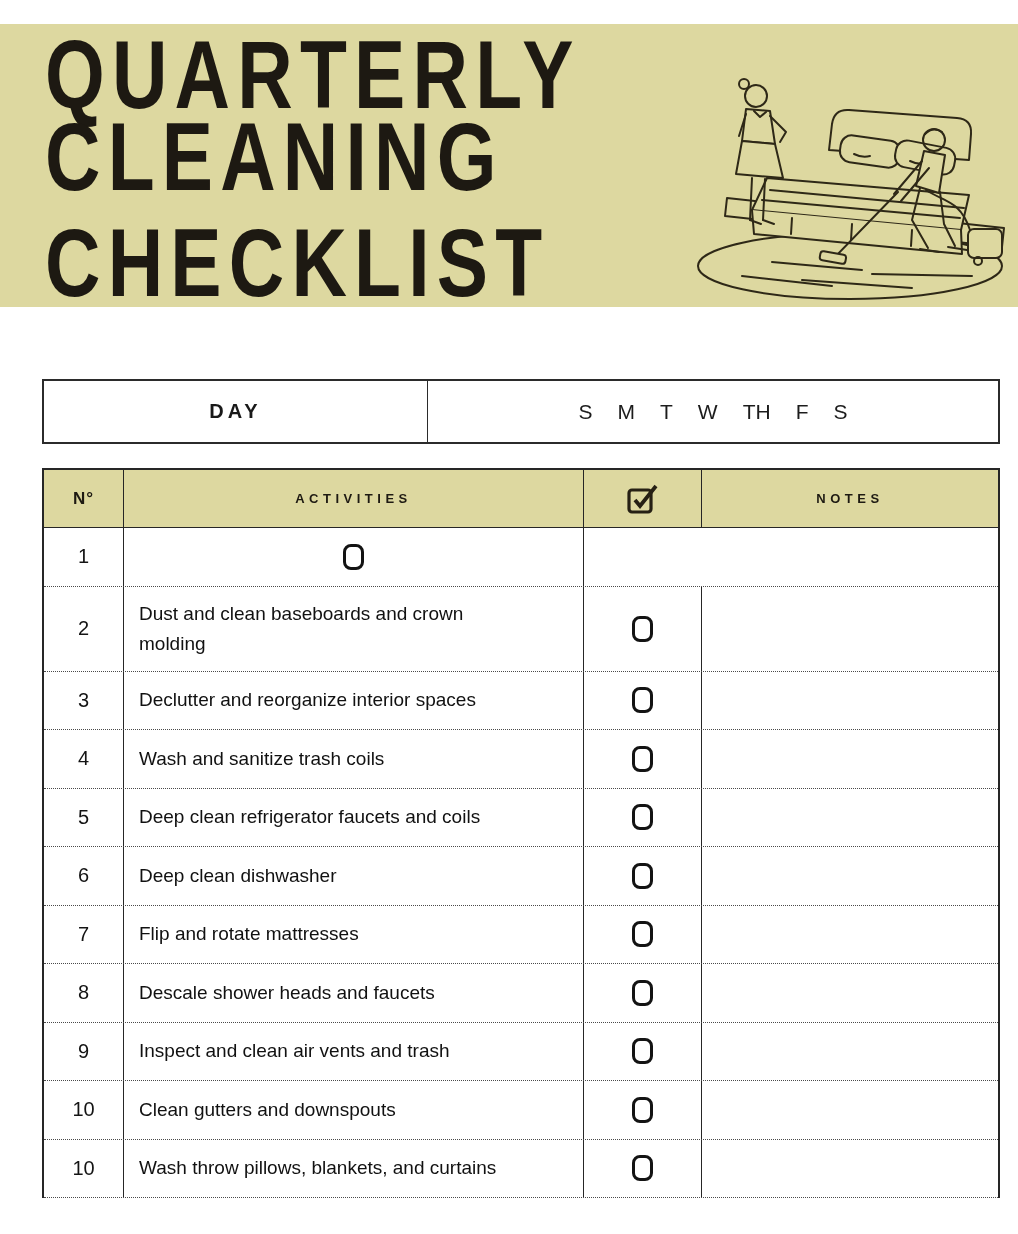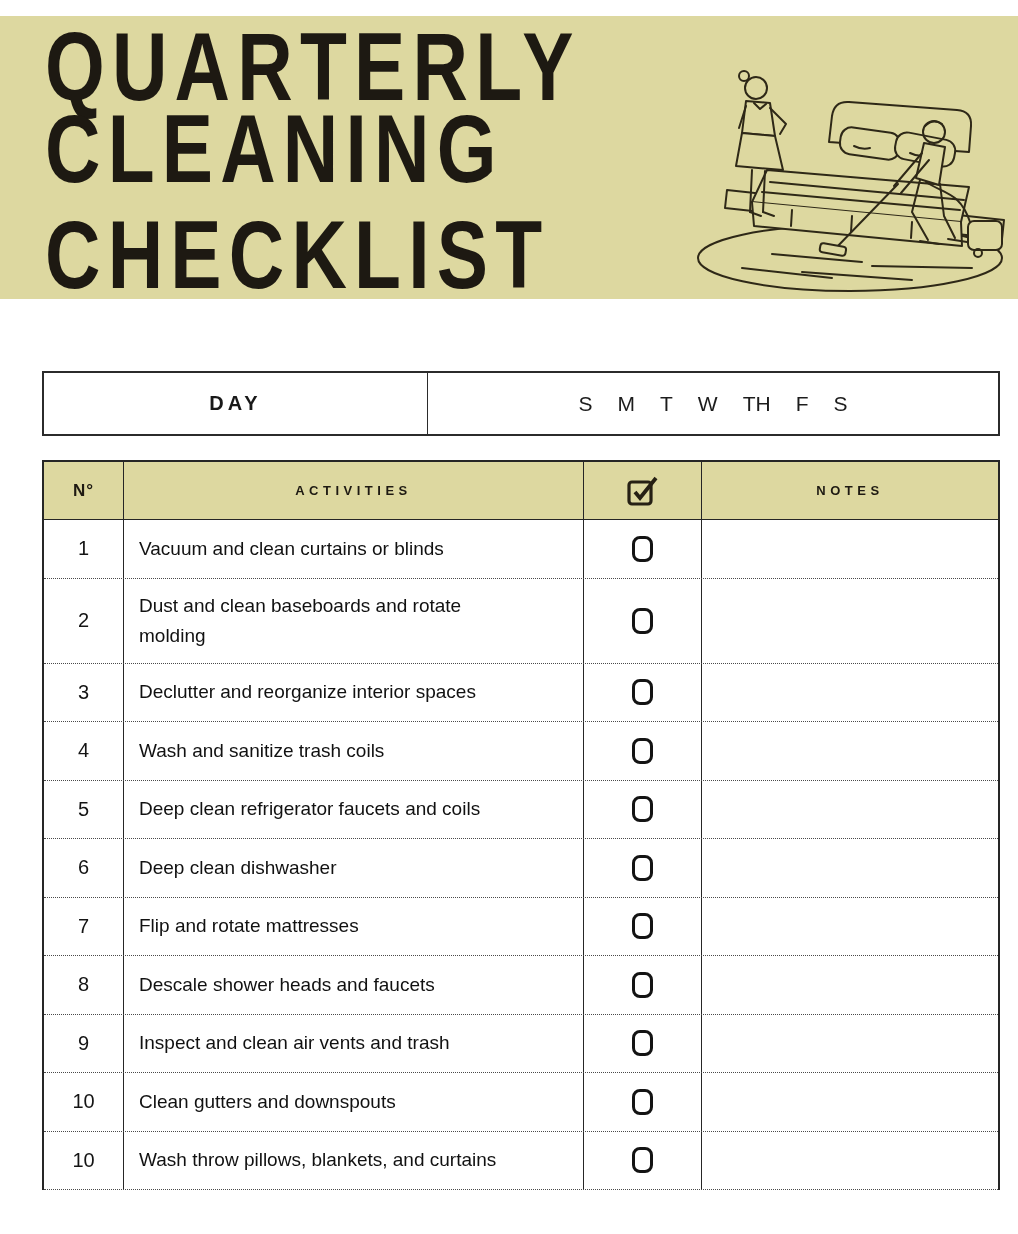--- a/index.html
+++ b/index.html
@@ -3,21 +3,21 @@
 <meta charset="utf-8">
 <style>
   * { margin:0; padding:0; box-sizing:border-box; }
   html,body { background:#ffffff; }
   body {
     width:1018px; height:1234px; position:relative;
     font-family:"Liberation Sans", sans-serif; color:#141414;
   }
   
   .hero {
-    margin-top:16px; height:283px; background:#ddd8a0;
+    margin-top:24px; height:283px; background:#ddd8a0;
     position:relative; overflow:hidden;
   }
   .title {
     position:absolute; left:45px; top:10px;
     font-weight:700; color:#1d1912;
     font-size:96px; line-height:82px; letter-spacing:9px;
     transform:scaleX(0.80); transform-origin:left top;
     white-space:nowrap;
   }
   .title .t3 { margin-top:24px; }
@@ -143,30 +143,29 @@
         <svg width="34" height="33" viewBox="0 0 34 33">
           <rect x="3" y="8" width="22" height="22" rx="3" fill="none" stroke="#262014" stroke-width="3.2"></rect>
           <path d="M9 18 L14 24 L30 4" fill="none" stroke="#262014" stroke-width="3.8"></path>
         </svg>
       </div>
       <div>NOTES</div>
     </div>
     <div id="rows-container">
   <div class="row">
     <div class="cell c1">1</div>
-    <div class="cell c2">Vacuum and clean curtains or blinds</div>
     <div class="cell c3">
       <span class="cb"></span>
     </div>
     <div class="cell c4"></div>
   </div>
 
   <div class="row">
     <div class="cell c1">2</div>
-    <div class="cell c2">Dust and clean baseboards and rotate
+    <div class="cell c2">Dust and clean baseboards and crown
 molding</div>
     <div class="cell c3">
       <span class="cb"></span>
     </div>
     <div class="cell c4"></div>
   </div>
 
   <div class="row">
     <div class="cell c1">3</div>
     <div class="cell c2">Declutter and reorganize interior spaces</div>

